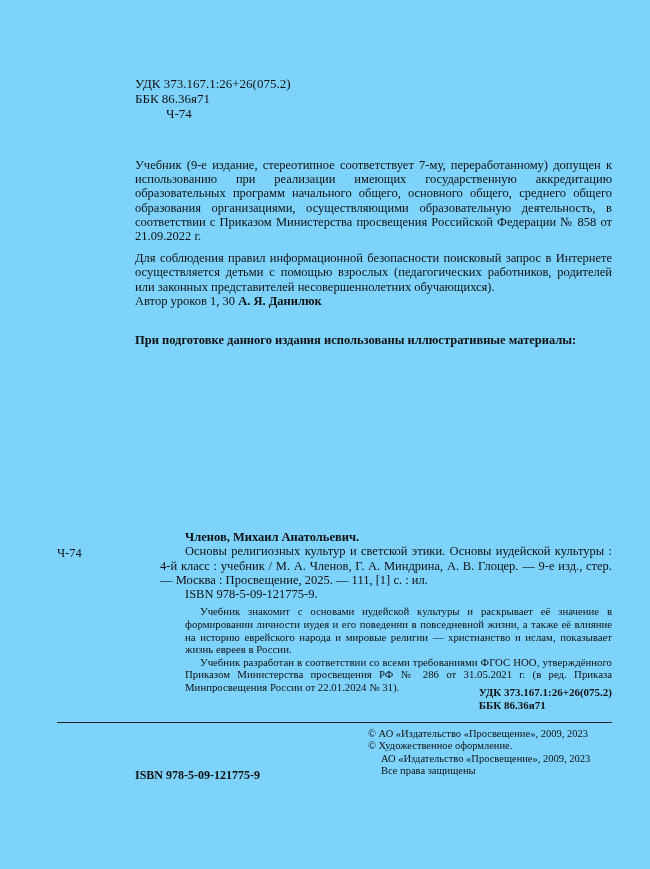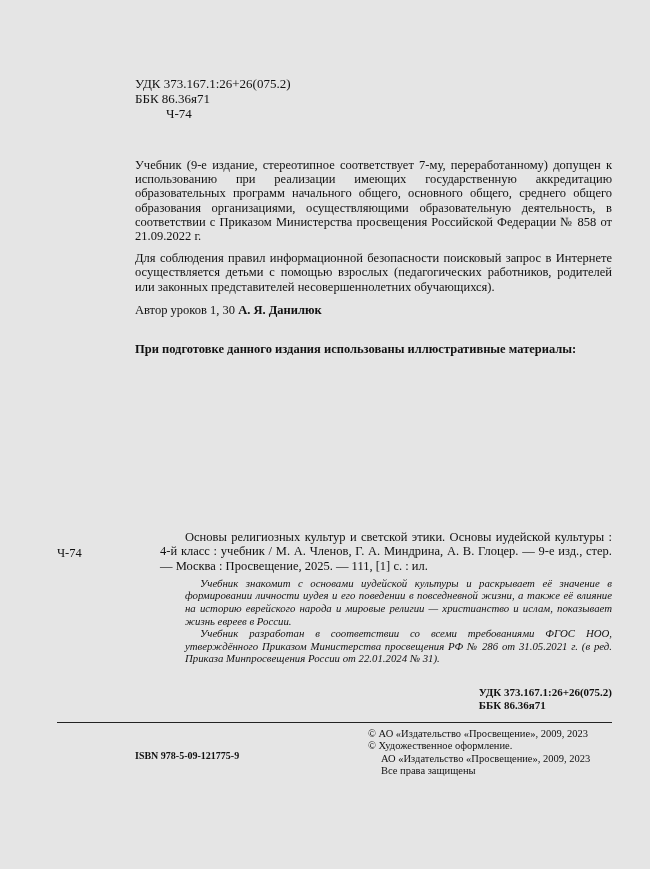--- a/index.html
+++ b/index.html
@@ -1,39 +1,39 @@
 <!DOCTYPE html>
 <html lang="ru"><head>
 <meta charset="utf-8">
 <style>
   html, body { margin: 0; padding: 0; background: #ffffff; }
   .page {
     position: relative;
     width: 650px;
     height: 869px;
-    background: #e5e5e5;
+    background: #7dd3fc;
     font-family: "Liberation Serif", "DejaVu Serif", serif;
     color: #111111;
     overflow: hidden;
   }
   .top-content {
     position: absolute;
     left: 135px;
     right: 38px;
     top: 0;
     padding-top: 76px;
     font-size: 12.5px;
     line-height: 14.2px;
   }
   .head-block div { white-space: nowrap; line-height: 15px; font-size: 13px; }
   .head-code { margin-left: 31px; }
   .para { text-align: justify; hyphens: auto; -webkit-hyphens: auto; }
   .para-approval { margin-top: 37px; }
   .para-safety  { margin-top: 8px; font-family: Liberation Serif, serif; }
-  .author-line  { margin-top: 9px; }
+  .author-line  { margin-top: 0; }
   .bold { font-weight: bold; }
   .materials-heading { margin-top: 25px; font-weight: bold; text-align: justify; }
   .materials-body { text-align: justify; hyphens: auto; -webkit-hyphens: auto; }
 
   .catalog-section {
     position: absolute;
     left: 135px;
     right: 38px;
     top: 530px;
     font-size: 12.5px;
@@ -42,21 +42,21 @@
   .catalog { margin-left: 25px; }
   .catalog-author { text-indent: 25px; font-weight: bold; }
   .catalog-desc   { text-indent: 25px; text-align: justify; hyphens: auto; -webkit-hyphens: auto; }
   .catalog-isbn   { text-indent: 25px; }
   .annotation {
     margin-left: 50px;
     margin-top: 4px;
     font-size: 10.8px;
     line-height: 12.6px;
     text-align: justify;
-    hyphens: auto; font-style: italic; -webkit-hyphens: auto;
+    hyphens: auto; -webkit-hyphens: auto;
   }
   .annotation p { margin: 0; text-indent: 15px; }
   .udk-bottom {
     position: absolute;
     right: 0;
     top: 156px;
     font-weight: bold;
     font-size: 11px;
     line-height: 13px;
     text-align: left;
@@ -72,23 +72,23 @@
     position: absolute;
     left: 57px;
     right: 38px;
     top: 722px;
     border-top: 1px solid #222222;
     height: 0;
   }
   .footer-isbn {
     position: absolute;
     left: 135px;
-    top: 750px;
+    top: 768px;
     font-weight: bold;
-    font-size: 10px;
+    font-size: 12px;
     white-space: nowrap;
   }
   .copyright {
     position: absolute;
     left: 368px;
     top: 728px;
     font-size: 10.5px;
     line-height: 12.4px;
   }
   .copyright .line { white-space: nowrap; }
@@ -112,21 +112,23 @@
 
     <div class="author-line"><span>Автор уроков 1, 30 </span><span class="bold">А. Я. Данилюк</span></div>
 
     <div class="materials-heading">При подготовке данного издания использованы иллюстративные материалы:</div>
   </div>
 
   <div class="code-hang">Ч-74</div>
 
   <div class="catalog-section">
     <div class="catalog">
+      <div class="catalog-author">Членов, Михаил Анатольевич.</div>
       <div class="catalog-desc">Основы религиозных культур и светской этики. Основы иудейской культуры : 4-й класс : учебник / М. А. Членов, Г. А. Миндрина, А. В. Глоцер. — 9-е изд., стер. — Москва : Просвещение, 2025. — 111, [1] с. : ил.</div>
+      <div class="catalog-isbn">ISBN 978-5-09-121775-9.</div>
     </div>
 
     <div class="annotation">
       <p>Учебник знакомит с основами иудейской культуры и раскрывает её значение в формировании личности иудея и его поведении в повседневной жизни, а также её влияние на историю еврейского народа и мировые религии — христианство и ислам, показывает жизнь евреев в России.</p>
       <p>Учебник разработан в соответствии со всеми требованиями ФГОС НОО, утверждённого Приказом Министерства просвещения РФ № 286 от 31.05.2021 г. (в ред. Приказа Минпросвещения России от 22.01.2024 № 31).</p>
     </div>
 
     <div class="udk-bottom">
       <div>УДК 373.167.1:26+26(075.2)</div>
       <div>ББК 86.36я71</div>

